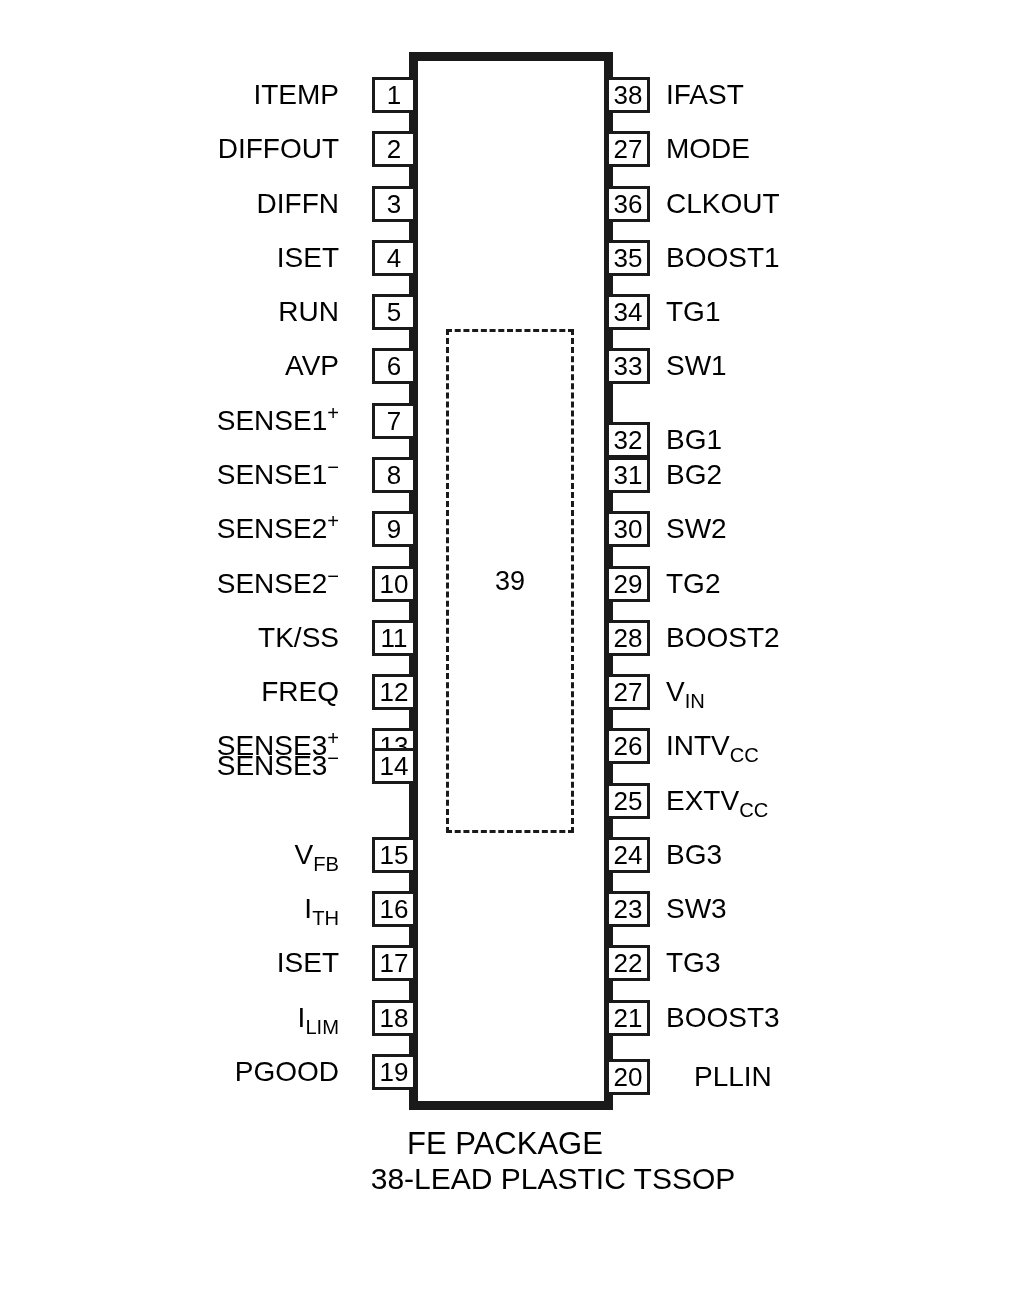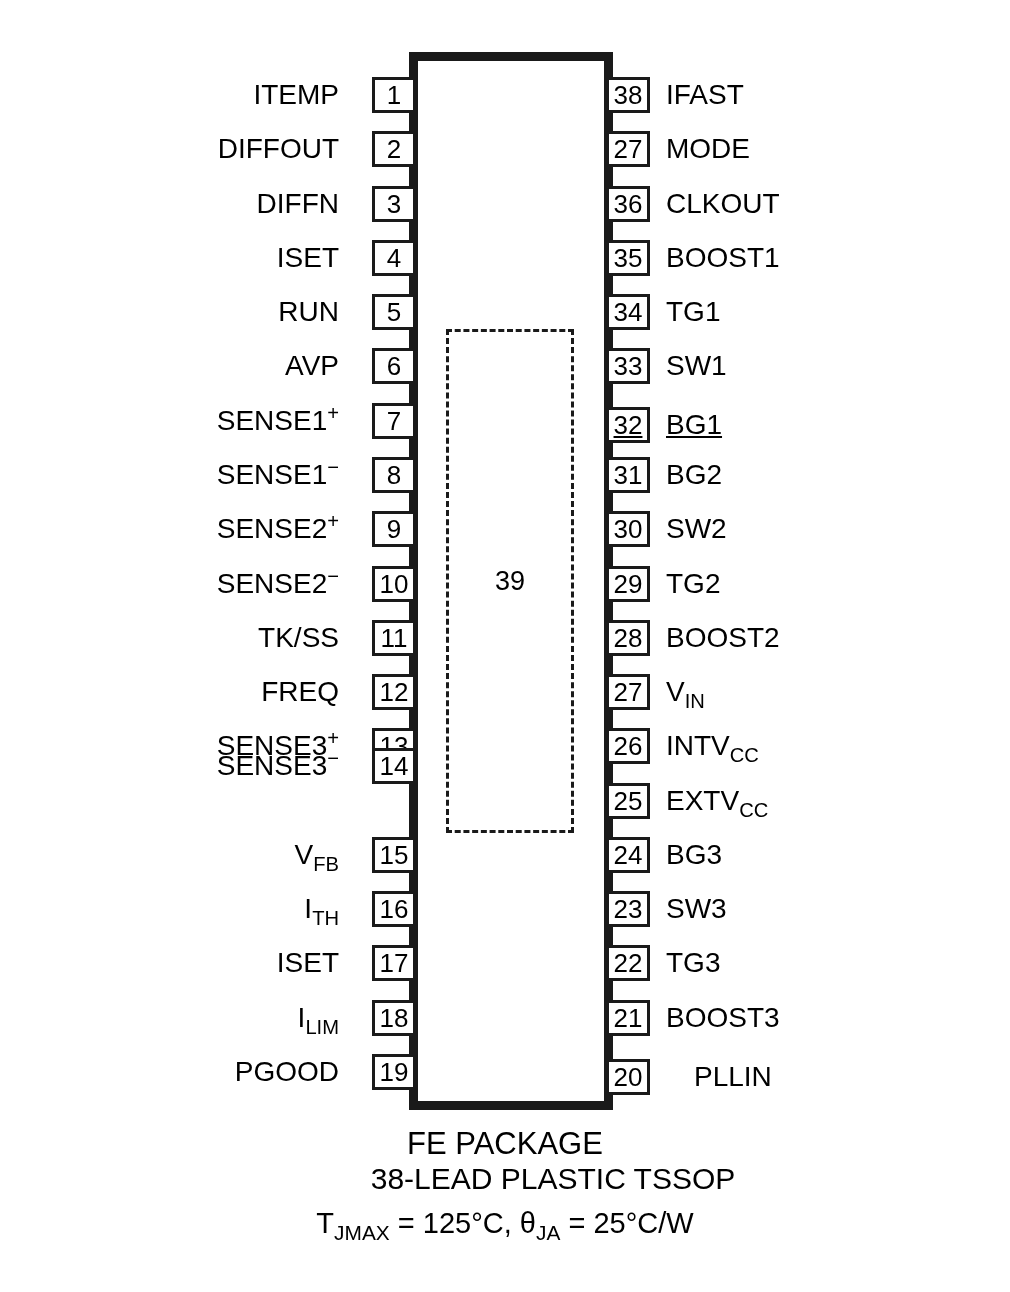--- a/index.html
+++ b/index.html
@@ -272,21 +272,21 @@
         <div class="pin-label">BOOST1</div>
       </div>
       <div class="pin-row right" style="top: 294.12px;">
         <div class="pin-box">34</div>
         <div class="pin-label">TG1</div>
       </div>
       <div class="pin-row right" style="top: 348.4px;">
         <div class="pin-box">33</div>
         <div class="pin-label">SW1</div>
       </div>
-      <div class="pin-row right" style="top: 407px; text-decoration: underline;">
+      <div class="pin-row right" style="top: 422px;">
         <div class="pin-box">32</div>
         <div class="pin-label">BG1</div>
       </div>
       <div class="pin-row right" style="top: 456.96px;">
         <div class="pin-box">31</div>
         <div class="pin-label">BG2</div>
       </div>
       <div class="pin-row right" style="top: 511.24px;">
         <div class="pin-box">30</div>
         <div class="pin-label">SW2</div>
@@ -334,20 +334,15 @@
     </div>
 
   <div class="caption pkg-name">
     <span class="caption-line">FE PACKAGE</span>
   </div>
 
   <div class="caption pkg-desc">
     <span class="caption-line">38-LEAD PLASTIC TSSOP</span>
   </div>
 
-  <div class="caption thermal">
-    <span class="caption-line">
-      <span>T</span><span class="sub">JMAX</span><span> = 125°C, θ</span><span class="sub">JA</span><span> = 25°C/W</span>
-    </span>
-  </div>
 
 
 </div>
 
 </body></html>

